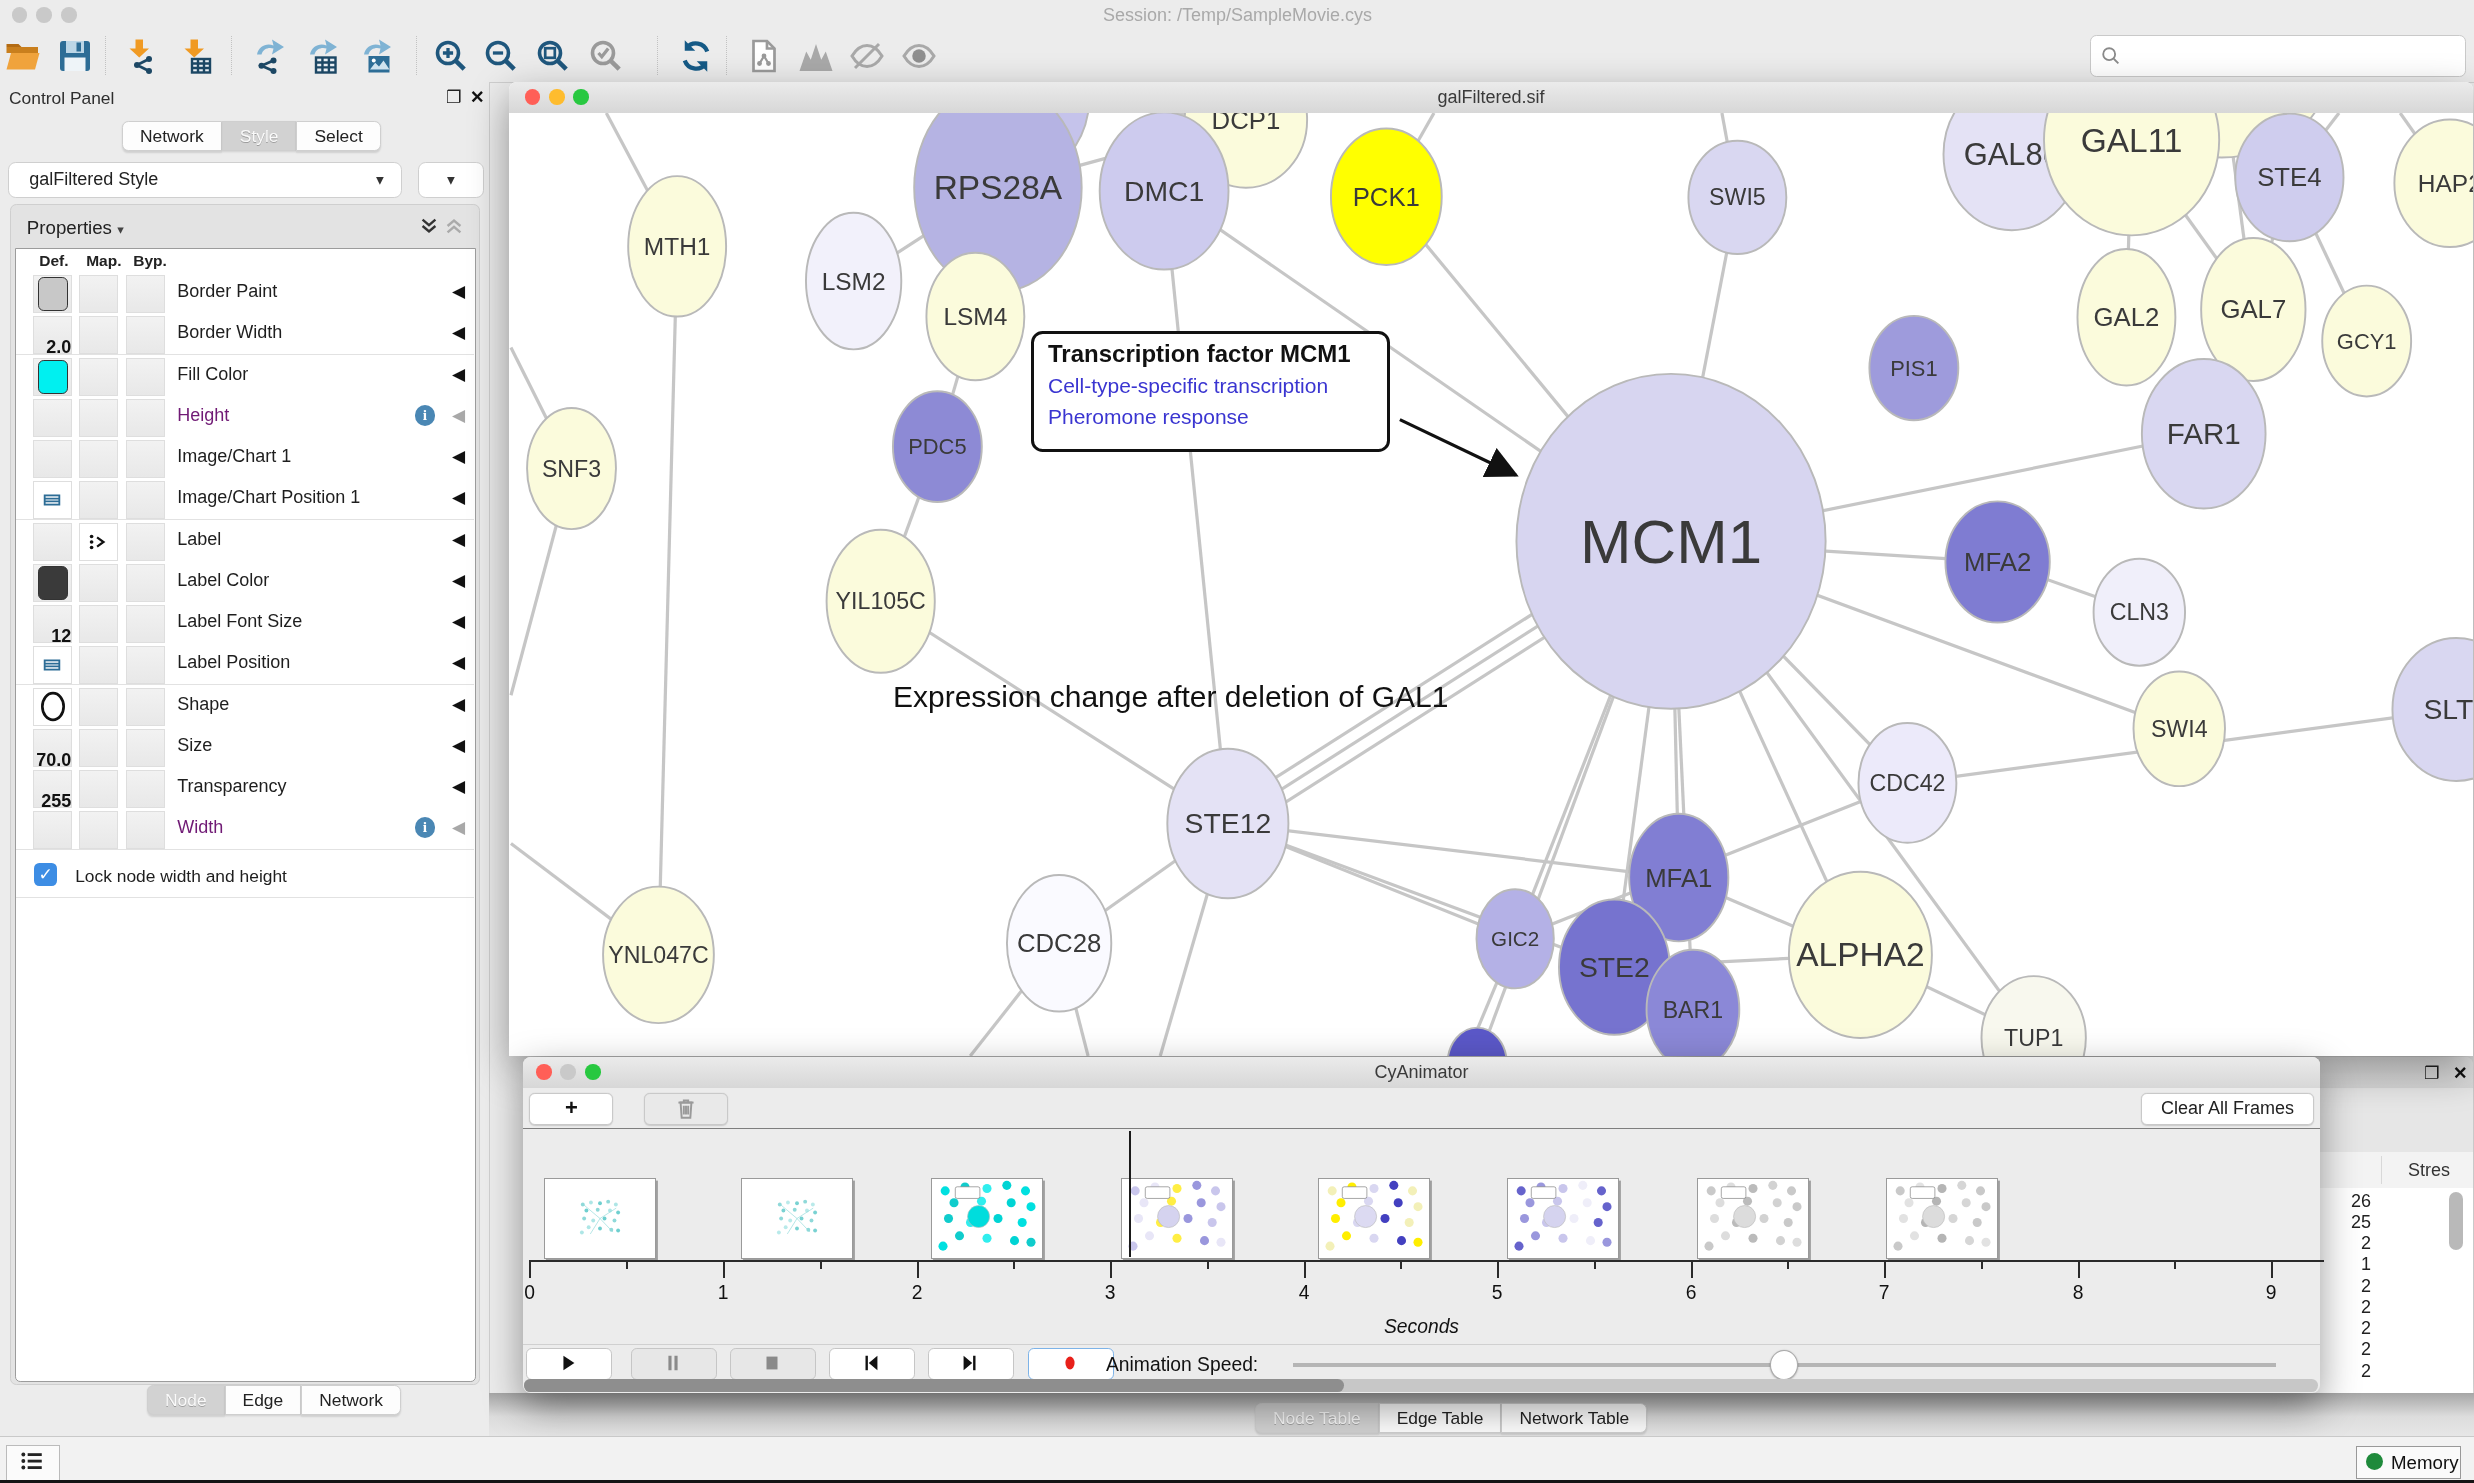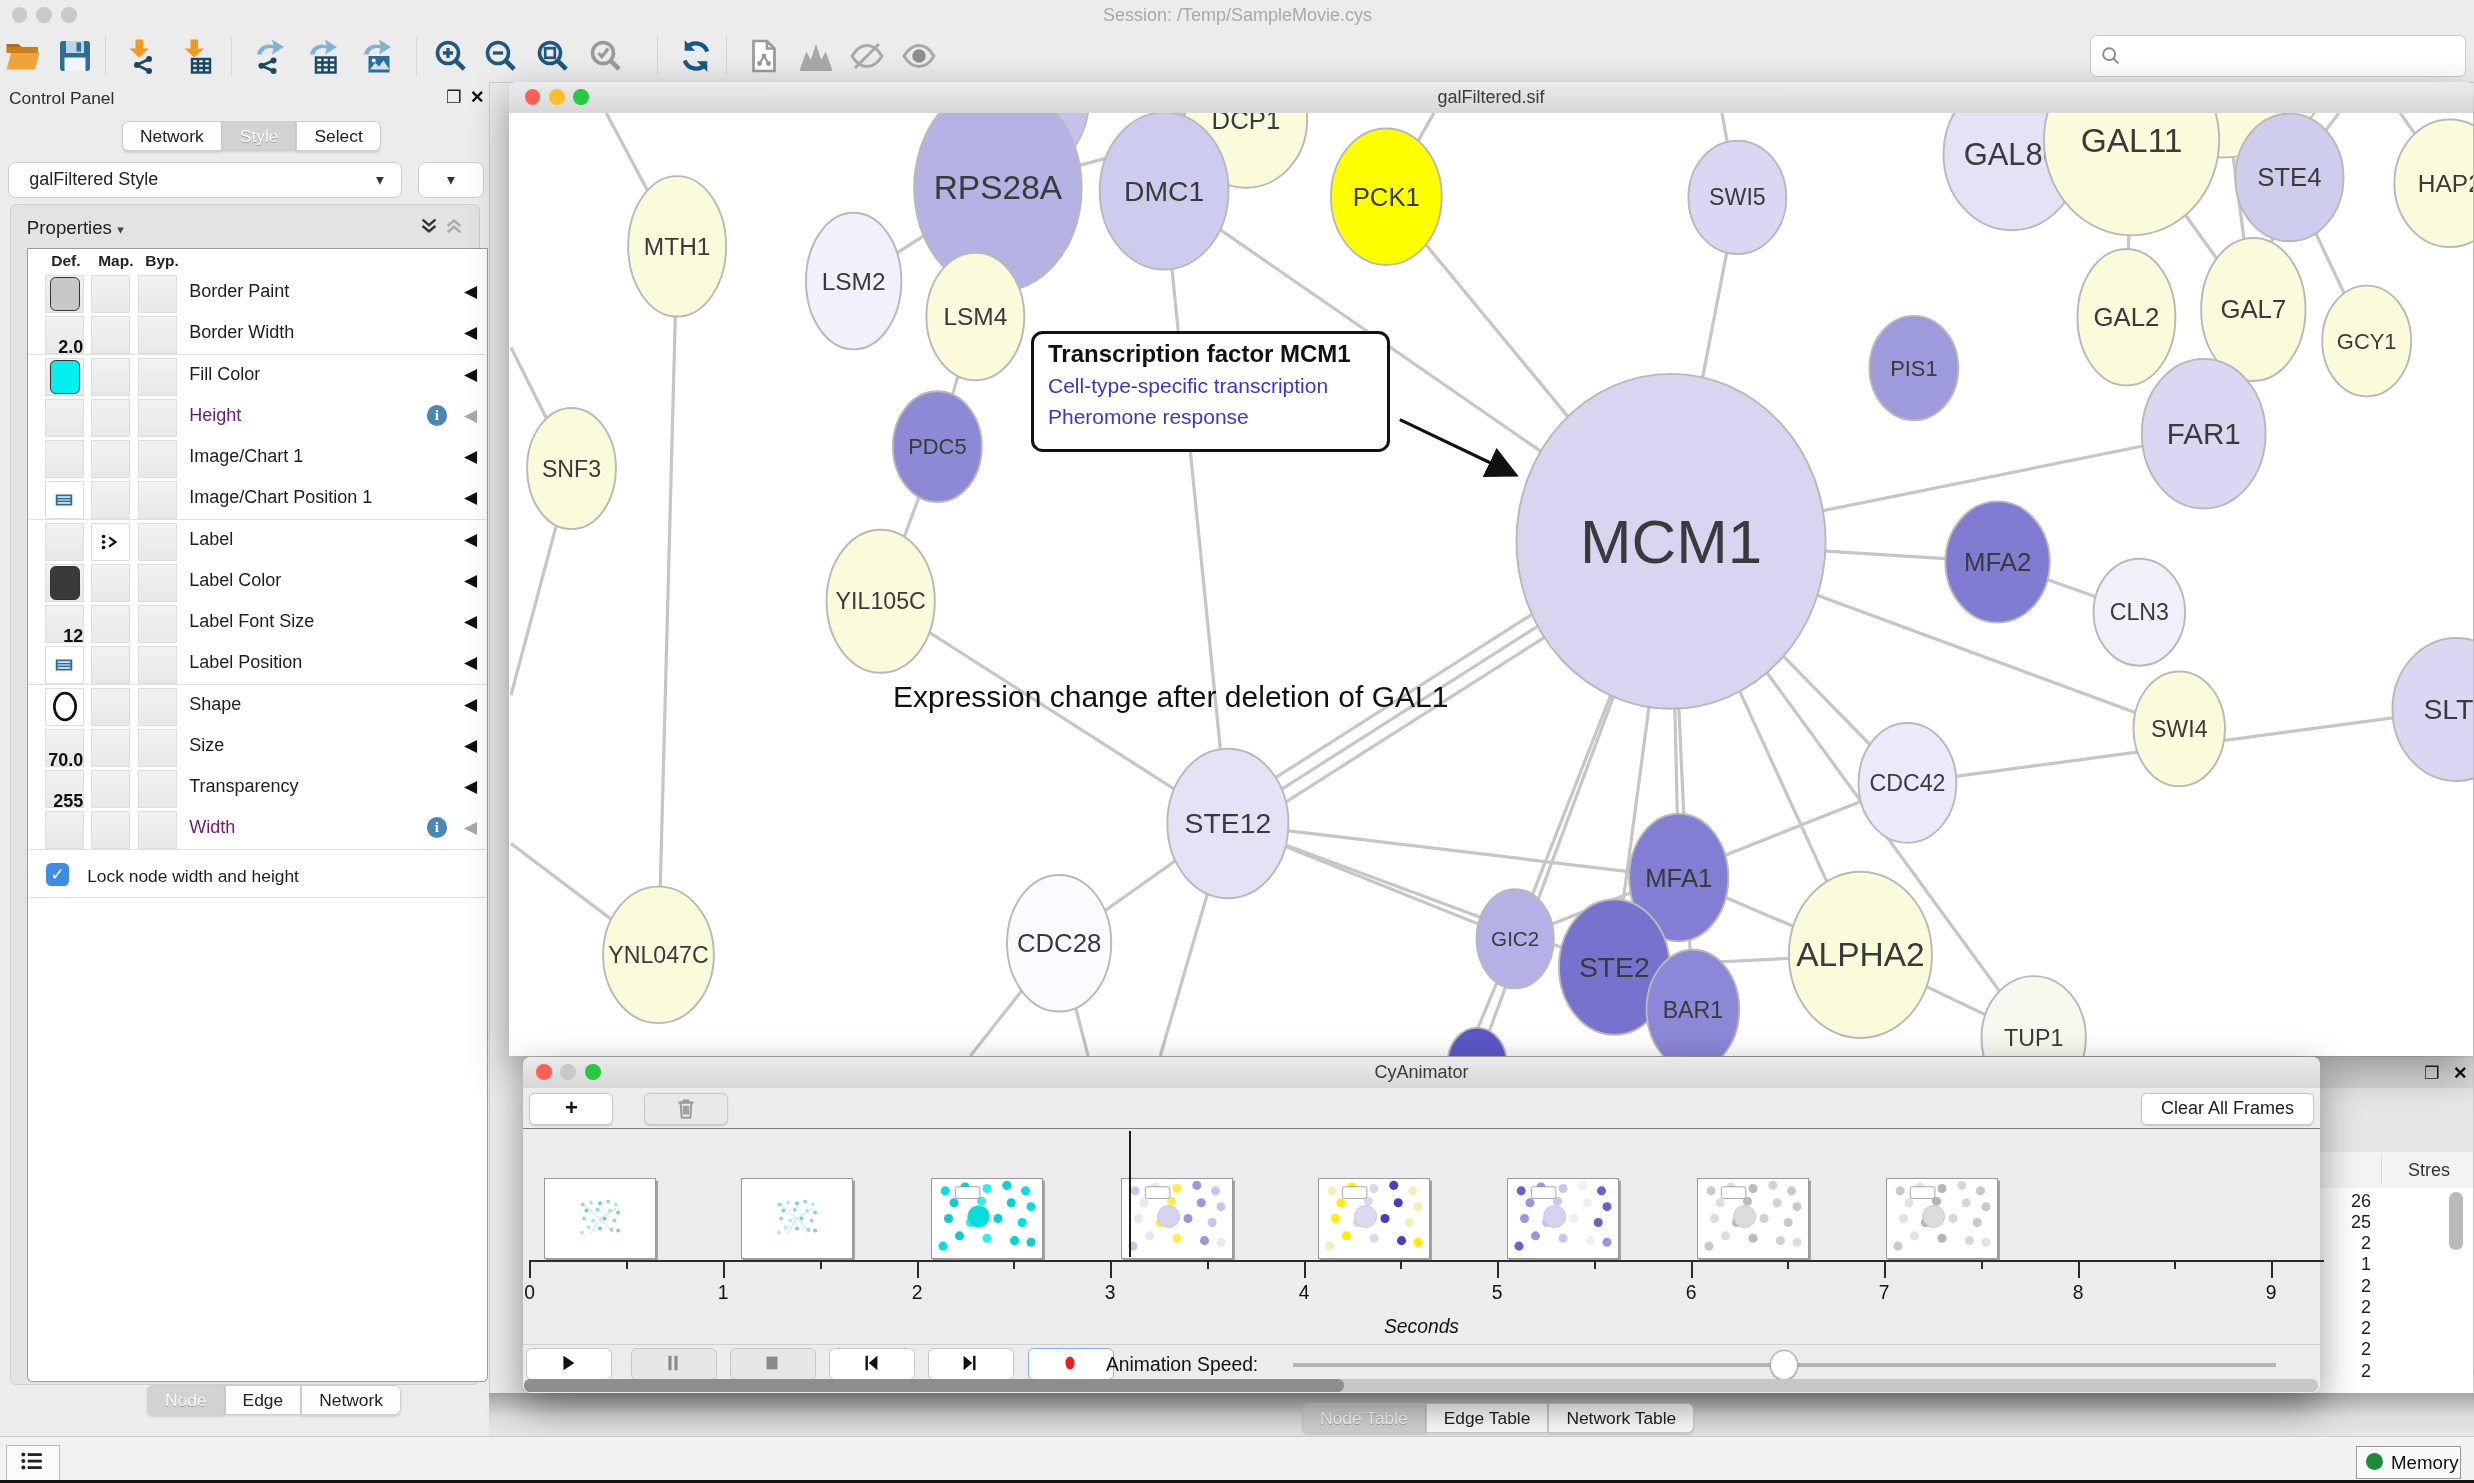--- a/index.html
+++ b/index.html
@@ -29,21 +29,21 @@
   #cp-tabs{left:122px;top:39px;}
   #style-select{position:absolute;left:7.7px;top:80px;width:392px;height:34px;background:#fff;border:1.3px solid #cfcfcf;border-radius:7.7px;}
   #style-select .val{position:absolute;left:20.6px;top:6.4px;font-size:18px;color:#222;}
   #style-select .caret{position:absolute;right:17px;top:7.7px;font-size:15.5px;color:#333;}
   #style-menu-btn{position:absolute;left:418px;top:80px;width:64px;height:34px;background:#fff;border:1.3px solid #cfcfcf;border-radius:7.7px;text-align:center;}
   #style-menu-btn .caret{font-size:15.5px;color:#333;line-height:34px;}
   #props-box{position:absolute;left:10.3px;top:122px;width:468px;height:1179px;background:#e3e3e3;border:0.6px solid #cfcfcf;border-radius:6.4px;}
   #props-header{position:absolute;left:15.5px;top:11.6px;font-size:18.7px;color:#222;}
   #props-header .caret{font-size:13px;color:#444;}
   #props-chevrons{position:absolute;right:14px;top:10.3px;}
-  #props-table{position:absolute;left:3.9px;top:43px;width:459px;height:1132px;background:#fff;border:0.6px solid #9c9c9c;border-radius:0 0 5.2px 5.2px;margin-left:12px;}
+  #props-table{position:absolute;left:3.9px;top:43px;width:459px;height:1132px;background:#fff;border:0.6px solid #9c9c9c;border-radius:0 0 5.2px 5.2px;}
   #props-cols{position:absolute;left:0;top:0;height:23px;width:100%;font-size:15.5px;font-weight:bold;color:#222;}
   #props-cols span{position:absolute;top:2.6px;}
   .prop-row{position:absolute;left:0;width:458px;height:41px;border-bottom:0.6px solid #e2e2e2;background:#fff;}
   .prop-cell{position:absolute;top:2.6px;width:37px;height:36px;background:linear-gradient(#f2f2f2,#e8e8e8);border:0.6px solid #dedede;}
   .prop-label{position:absolute;left:161px;top:9px;font-size:18px;color:#1e1e1e;}
   .prop-label.disabled{color:#701a75;}
   .prop-arrow{position:absolute;right:9px;top:9px;font-size:17px;color:#111;}
   .prop-arrow.disabled{color:#a8a8a8;}
   .prop-info{position:absolute;right:39px;top:9px;width:20.6px;height:20.6px;border-radius:50%;background:#4a87b4;color:#fff;
     font-size:15.5px;font-weight:bold;text-align:center;line-height:20.6px;font-family:"Liberation Serif",serif;}
@@ -72,21 +72,21 @@
   #tw-toolbar{position:absolute;left:0;top:31px;width:100%;height:64px;background:#e6e6e6;border-bottom:0.6px solid #d0d0d0;}
   #tw-header{position:absolute;left:0;top:95px;width:100%;height:36px;background:#f3f3f3;border-bottom:1.3px solid #c9c9c9;font-size:18px;color:#333;}
   #tw-header .h1{position:absolute;left:624px;top:7.7px;}
   #tw-header .h2{position:absolute;left:732px;top:7.7px;}
   #tw-header .colsep{position:absolute;left:705px;top:3.9px;height:28px;border-left:1.3px solid #d8d8d8;}
   #tw-rows{position:absolute;left:0;top:131px;width:100%;height:205px;background:#fff;}
   .tw-val{position:absolute;width:695px;text-align:right;font-size:18px;color:#222;}
   #tw-scroll{position:absolute;left:773px;top:135px;width:14px;height:58px;background:#b9b9b9;border-radius:7px;}
   
   #bottom-strip{position:absolute;left:489px;top:1393px;width:1986px;height:43px;background:linear-gradient(#a6a6a6,#dddddd 55%,#e6e6e6);}
-  #table-tabs{left:813px;top:10.3px;}
+  #table-tabs{left:766px;top:10.3px;}
   
   #animator{left:523px;top:1057px;width:1797px;height:336px;background:#ececec;}
   #anim-toolbar{position:absolute;left:0;top:31px;width:100%;height:40px;background:#ececec;border-bottom:1.9px solid #7e7e7e;}
   .abtn{position:absolute;top:5.2px;height:30px;background:#fff;border:1.3px solid #c9c9c9;border-radius:5.8px;box-shadow:0 0.6px 1.3px rgba(0,0,0,.15);}
   #btn-add{left:6.4px;width:82px;text-align:center;font-size:22px;font-weight:bold;color:#111;line-height:28px;}
   #btn-trash{left:121px;width:82px;background:#e9e9e9;}
   #btn-trash svg{width:26px;height:26px;margin:1.3px 28px;}
   #btn-clear{left:1618px;width:171px;text-align:center;font-size:18px;color:#222;line-height:28px;}
   #timeline{position:absolute;left:0;top:73px;width:100%;height:214px;background:#ececec;}
   .frame{position:absolute;top:48px;width:110px;height:79px;background:#fff;border:0.6px solid #9a9a9a;box-shadow:1.9px 2.6px 0 #9f9f9f;}

